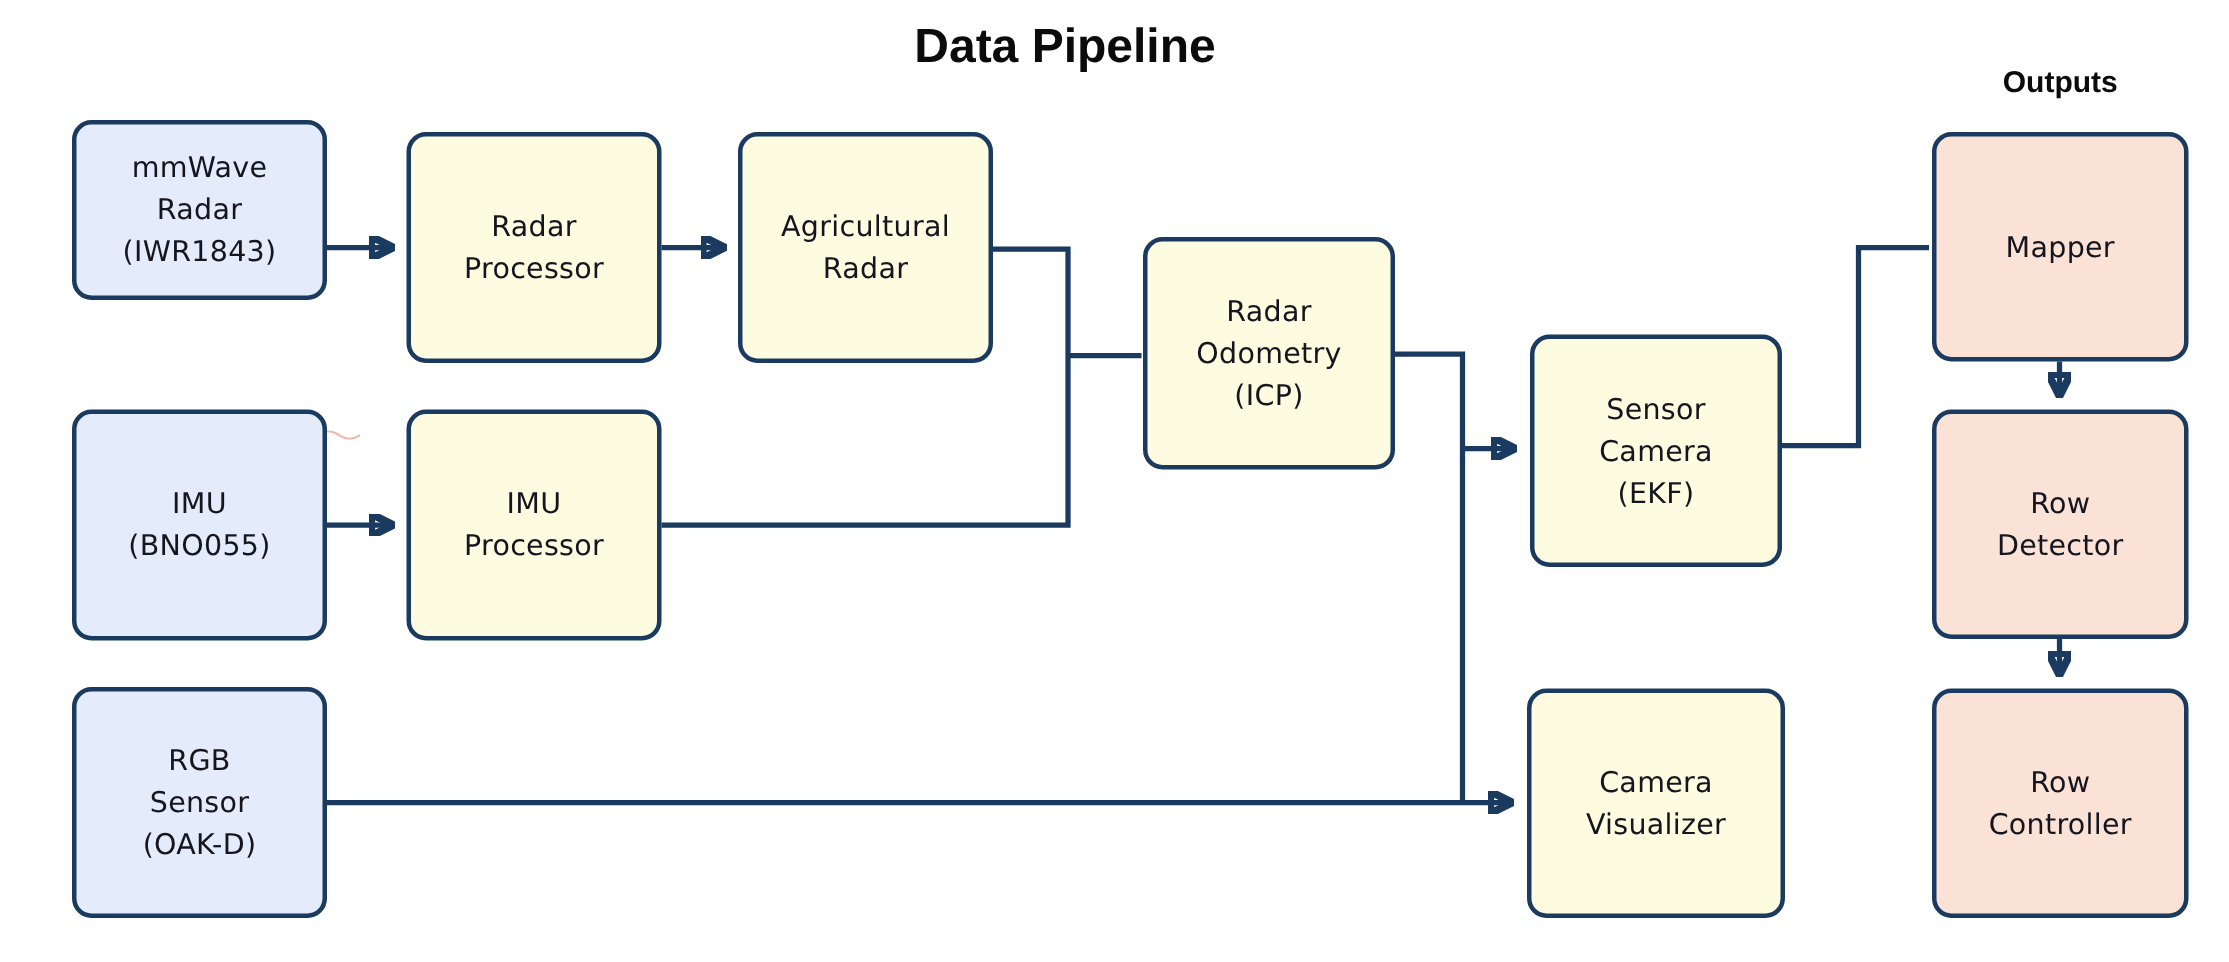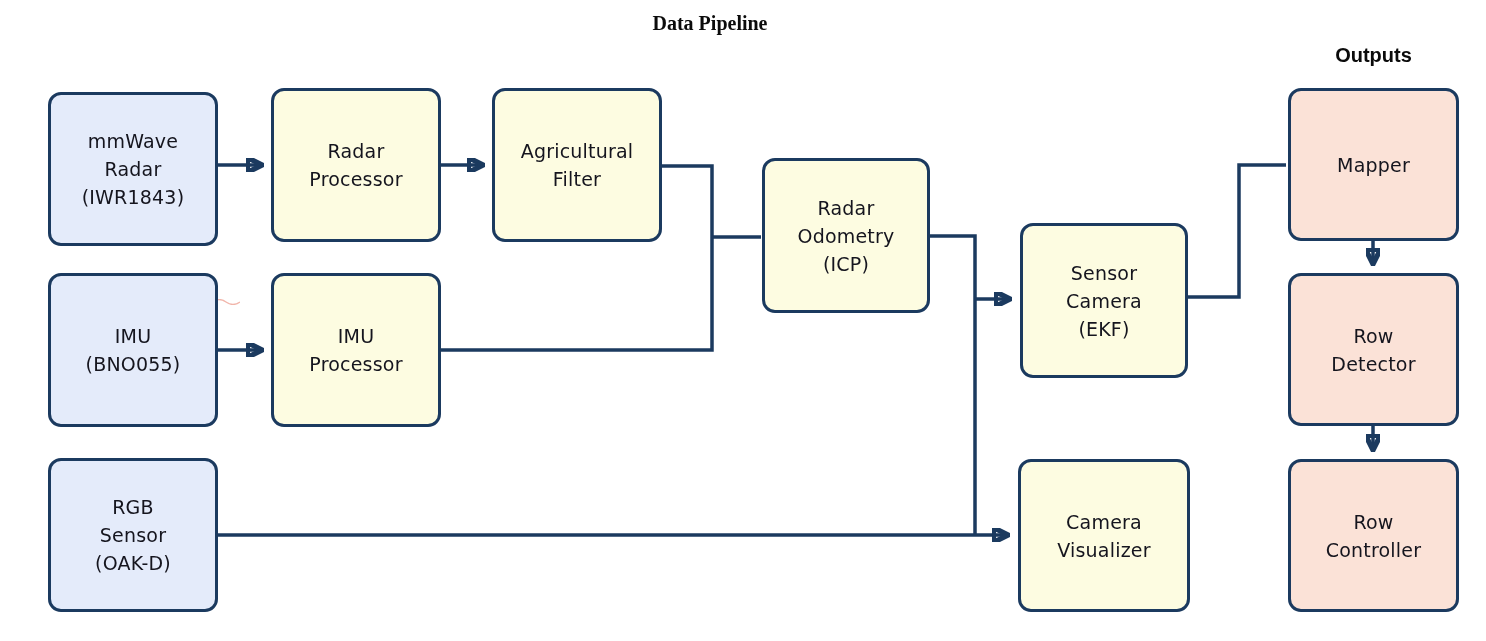--- a/index.html
+++ b/index.html
@@ -6,22 +6,22 @@
   .canvas{
     position:relative;
     width:1486px;height:641px;
     background:#ffffff;
     font-family:"DejaVu Sans",sans-serif;
     overflow:hidden;
   }
   .title{
     position:absolute;left:0;top:12px;width:1420px;
     text-align:center;
-    font-family:Liberation Serif, serif;
-    font-weight:bold;font-size:20px;color:#0b0b0b;
+    font-family:Liberation Sans, sans-serif;
+    font-weight:bold;font-size:32px;color:#0b0b0b;
   }
   .group-label{
     position:absolute;
     text-align:center;
     font-family:"Liberation Sans",sans-serif;
     font-weight:bold;font-size:20px;color:#0b0b0b;
   }
   .group-label.inputs{left:48px;width:170px;top:44px;}
   .group-label.outputs{left:1288px;width:171px;top:44px;}
   .edges{position:absolute;left:0;top:0;width:1486px;height:641px;}
@@ -65,37 +65,37 @@
     <path d="M712,237 H761"></path>
     <path d="M218,350 H260" marker-end="url(#arrow)"></path>
     <path d="M930,236 H975 V535"></path>
     <path d="M975,299 H1008" marker-end="url(#arrow)"></path>
     <path d="M218,535 H1006" marker-end="url(#arrow)"></path>
     <path d="M1188,297 H1239 V165 H1286"></path>
     <path d="M1373,241 V262" marker-end="url(#arrow)"></path>
     <path d="M1373,426 V448" marker-end="url(#arrow)"></path>
   </svg>
 
-  <div class="node input" style="left:48px;top:92px;width:170px;height:154px">
+  <div class="node input" style="left:48px;top:80px;width:170px;height:120px">
     <span class="node-label">mmWave
 Radar
 (IWR1843)</span>
     <svg class="squiggle" width="112" height="6" viewBox="0 0 112 6">
       <path d="M0,3 q7,-5 14,0 t14,0 t14,0 t14,0 t14,0 t14,0 t14,0 t14,0" fill="none" stroke="#e05a43" stroke-opacity="0.45" stroke-width="1.3"></path>
     </svg>
   </div>
 
   <div class="node process" style="left:271px;top:88px;width:170px;height:154px">
     <span class="node-label">Radar
 Processor</span>
   </div>
 
   <div class="node process" style="left:492px;top:88px;width:170px;height:154px">
     <span class="node-label">Agricultural
-Filter</span>
+Radar</span>
   </div>
 
   <div class="node input" style="left:48px;top:273px;width:170px;height:154px">
     <span class="node-label">IMU
 (BNO055)</span>
   </div>
 
   <div class="node process" style="left:271px;top:273px;width:170px;height:154px">
     <span class="node-label">IMU
 Processor</span>

